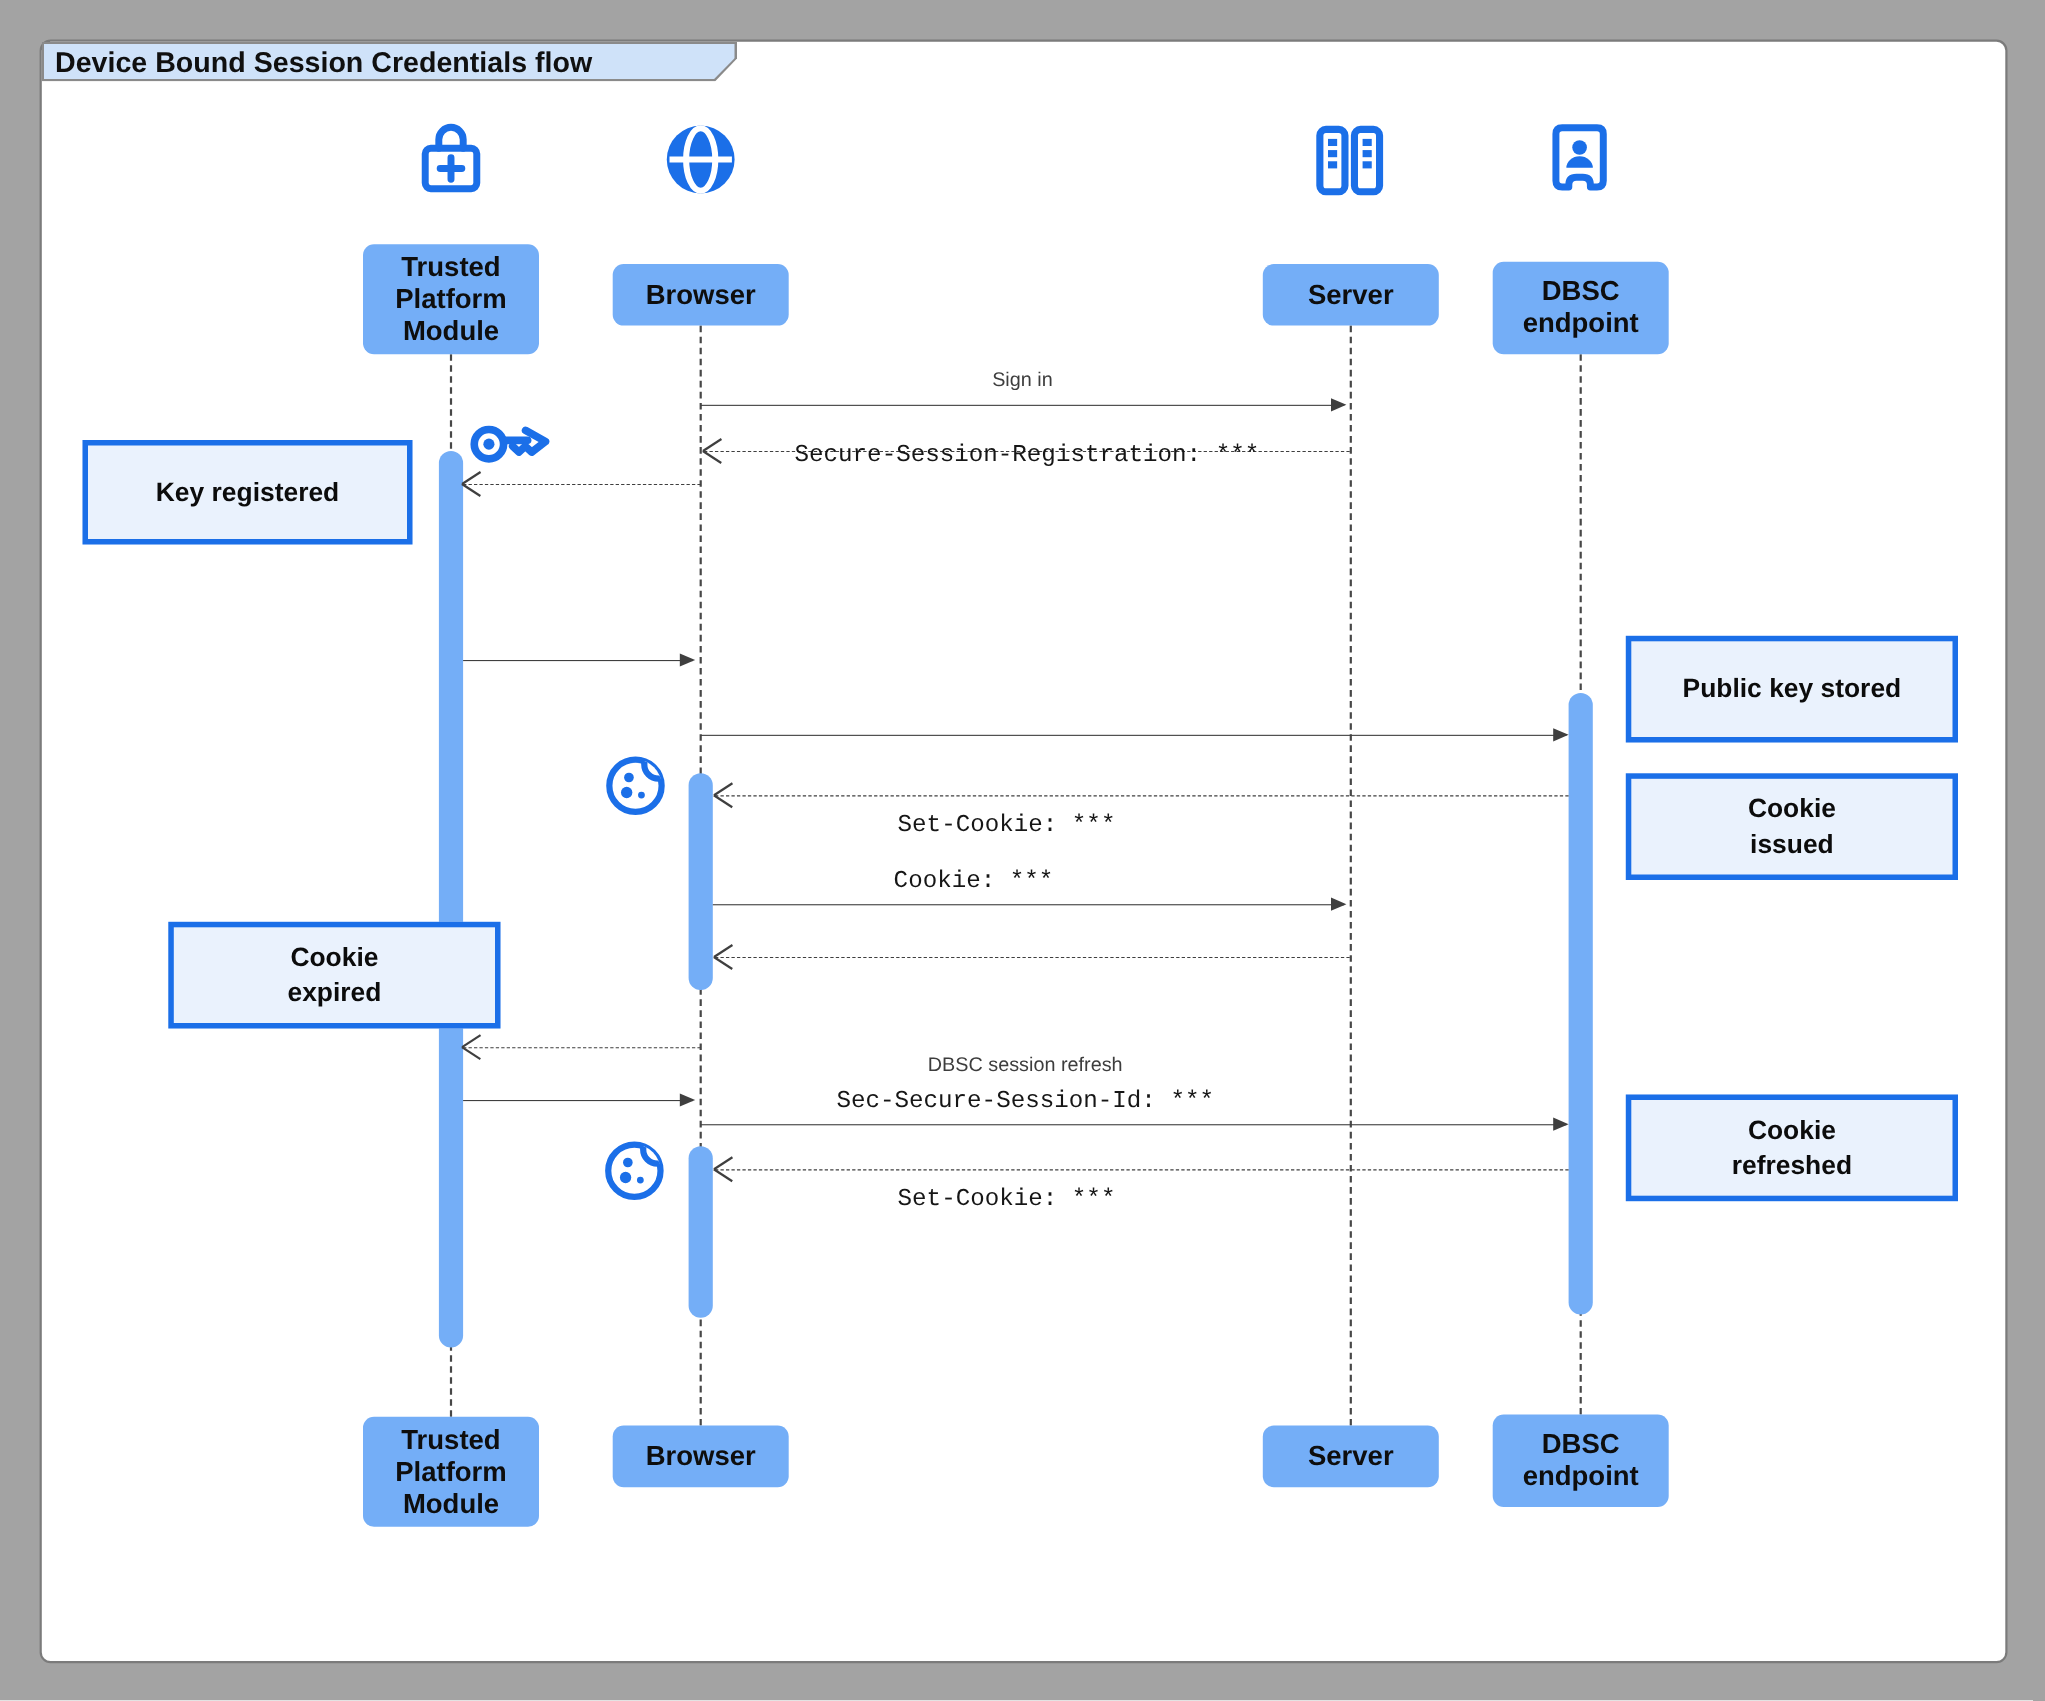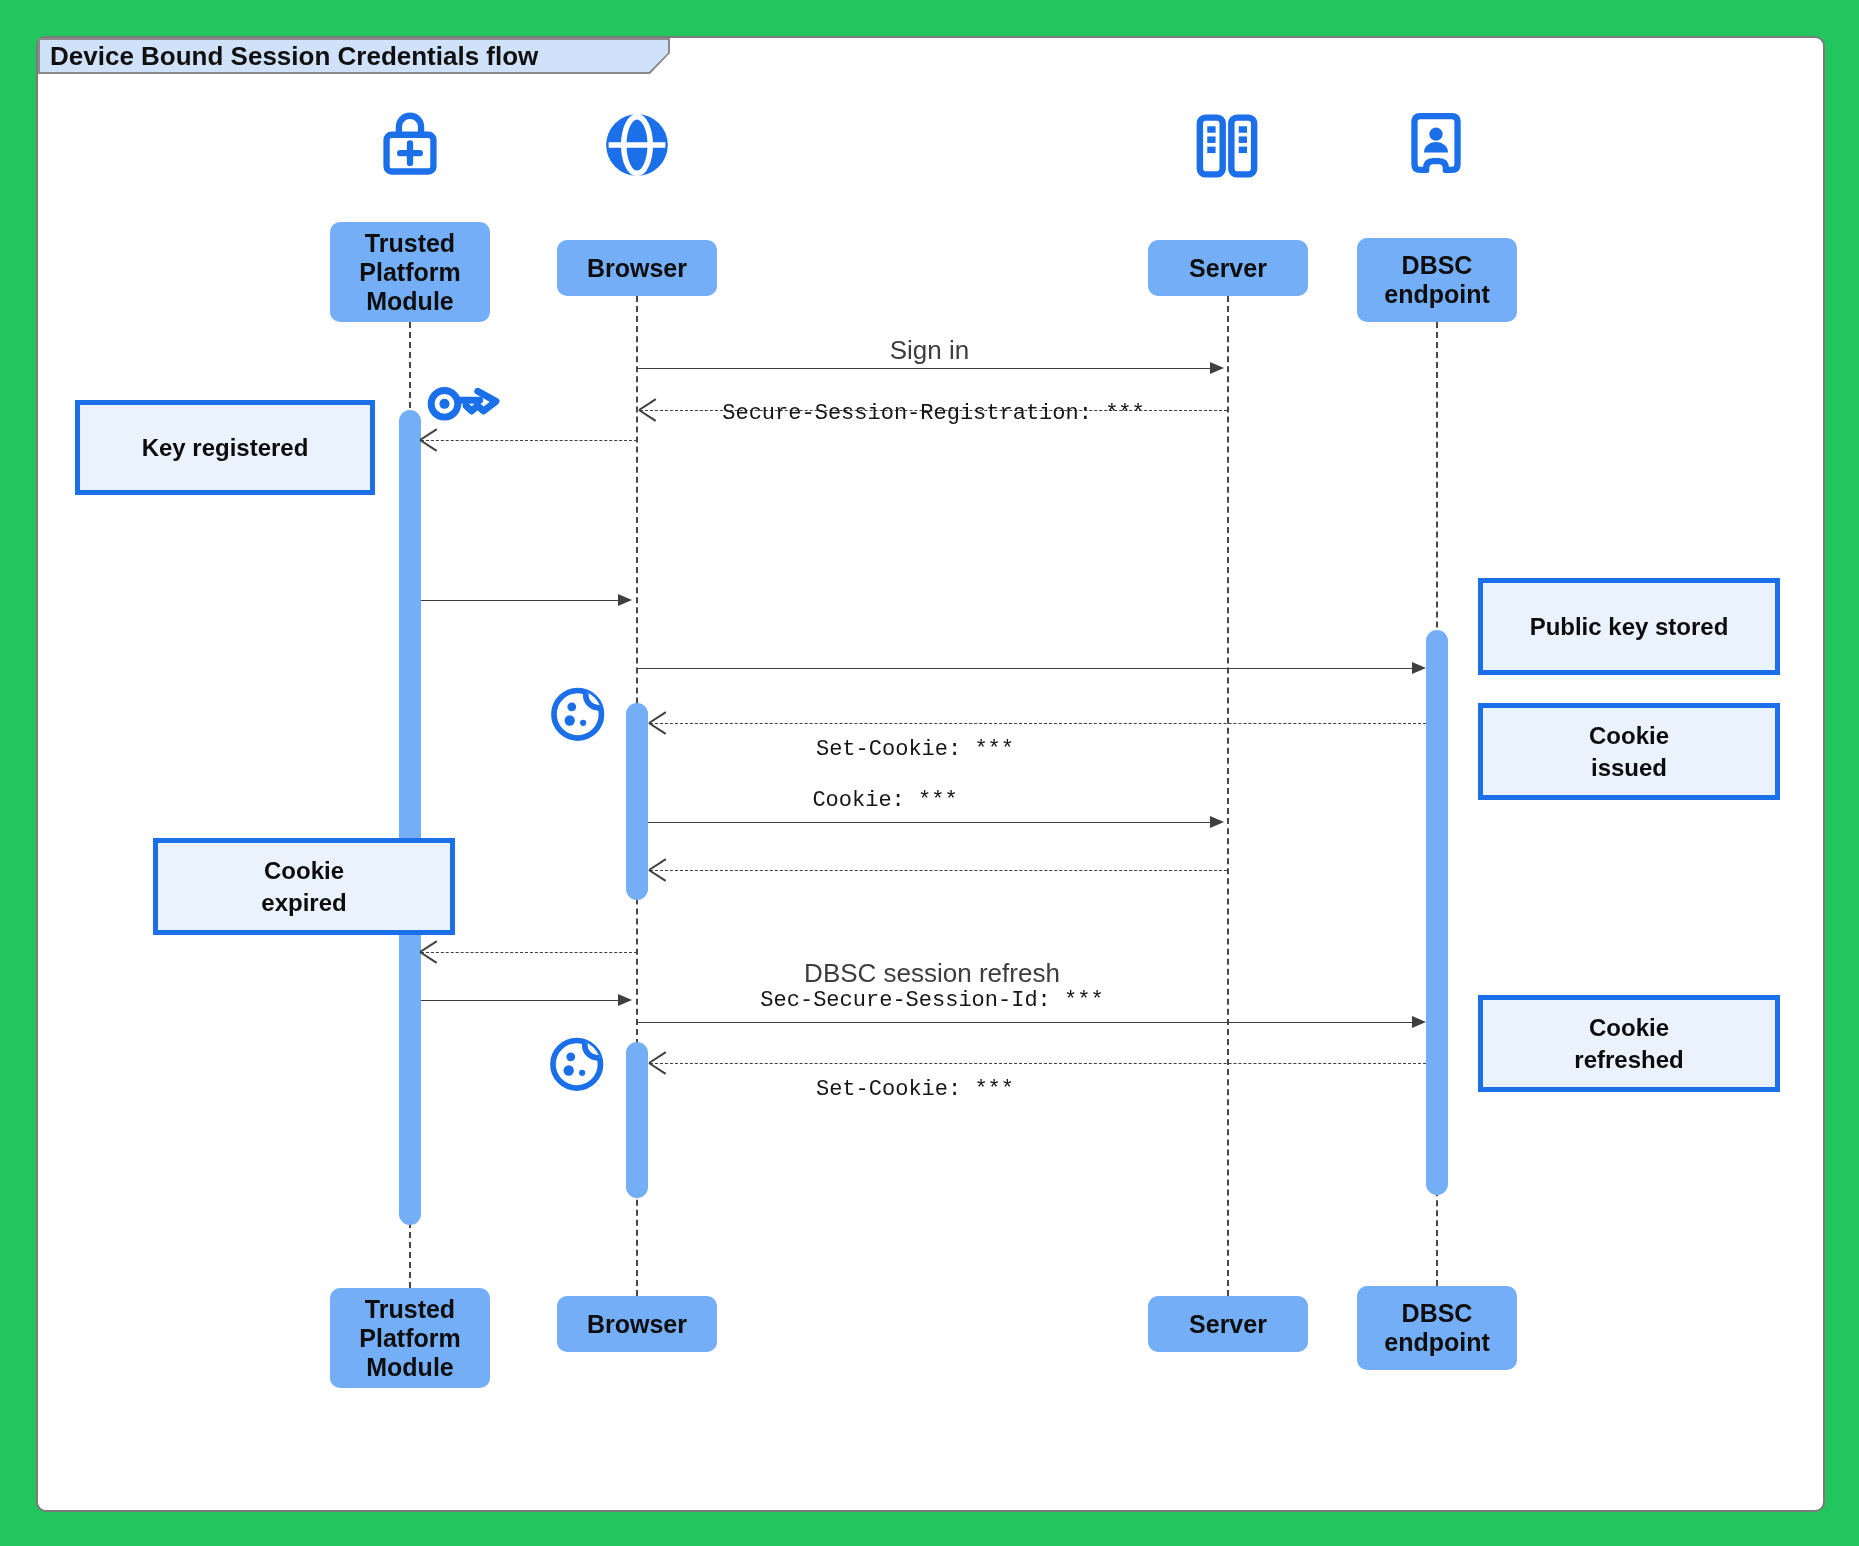--- a/index.html
+++ b/index.html
@@ -5,21 +5,21 @@
   :root{
     --primary-blue:#1b6fe8;
     --light-blue:#74aef7;
     --note-fill:#eaf2fd;
     --title-fill:#cfe2f9;
     --frame-border:#7b7b7b;
     --line:#3f3f3f;
   }
   *{margin:0;padding:0;box-sizing:border-box;}
   body{background:#fff;font-family:"Liberation Sans",sans-serif;}
-  .canvas{position:relative;width:1859px;height:1546px;background:#22c55e;overflow:hidden;}
+  .canvas{position:relative;width:1859px;height:1546px;background:#a3a3a3;overflow:hidden;}
 
   .frame{position:absolute;left:36px;top:36px;width:1789px;height:1476px;
     border:2px solid var(--frame-border);border-radius:10px;background:#fff;}
 
   .title-tab{position:absolute;left:38px;top:38px;width:632px;height:36px;background:#8a8a8a;
     clip-path:polygon(0 0,100% 0,100% 42%,calc(100% - 20px) 100%,0 100%);}
   .title-tab-inner{position:absolute;left:2px;top:2px;width:628px;height:32px;background:var(--title-fill);
     clip-path:polygon(0 0,100% 0,100% 40%,calc(100% - 19px) 100%,0 100%);
     display:flex;align-items:center;padding-left:10px;font-size:26px;font-weight:bold;color:#101010;}
 
@@ -40,21 +40,21 @@
   .msg{position:absolute;height:0;border-top:1.7px solid var(--line);z-index:4;}
   .msg.dashed{border-top-style:dashed;}
   .head-right{position:absolute;right:-2px;top:-7px;width:0;height:0;
     border-left:14px solid var(--line);border-top:6px solid transparent;border-bottom:6px solid transparent;}
   .chev-left{position:absolute;left:-1px;top:-11px;width:20px;height:20px;}
   .chev-left::before,.chev-left::after{content:"";position:absolute;left:0;top:9.2px;width:20px;height:1.7px;
     background:var(--line);transform-origin:0 50%;}
   .chev-left::before{transform:rotate(-33deg);}
   .chev-left::after{transform:rotate(33deg);}
 
-  .mlabel{position:absolute;text-align:center;font-size:26px;color:#3d3d3d;z-index:6;}
+  .mlabel{position:absolute;text-align:center;font-size:18px;color:#3d3d3d;z-index:6;}
   .mlabel.mono{font-family:"Liberation Mono",monospace;font-size:22px;color:#161616;}
 </style>
 </head>
 <body>
 
 <div class="canvas">
 
   <div class="frame"></div>
 
   <div class="title-tab">

